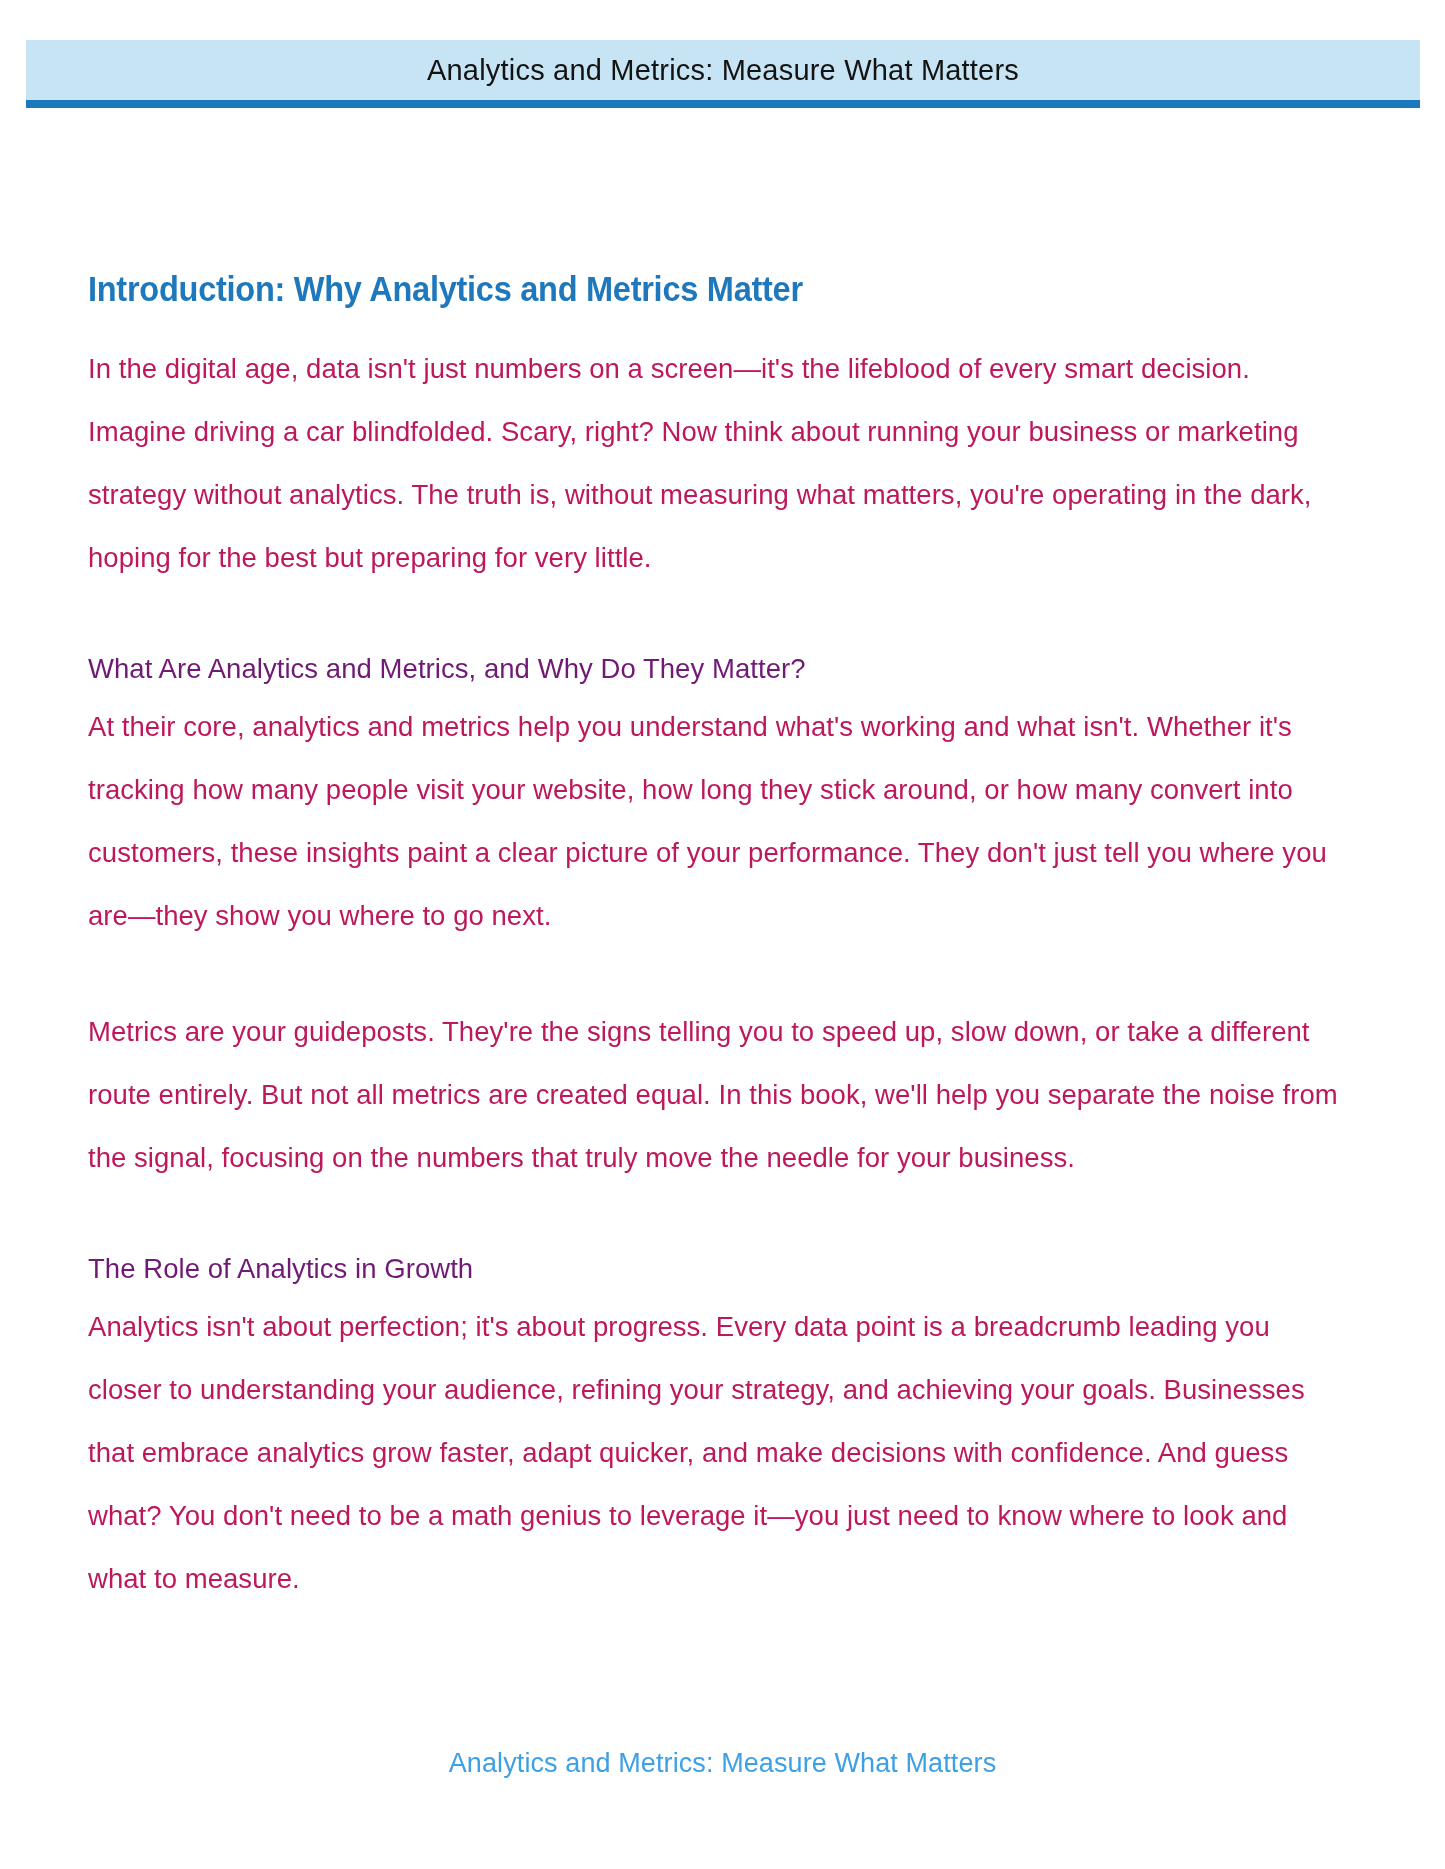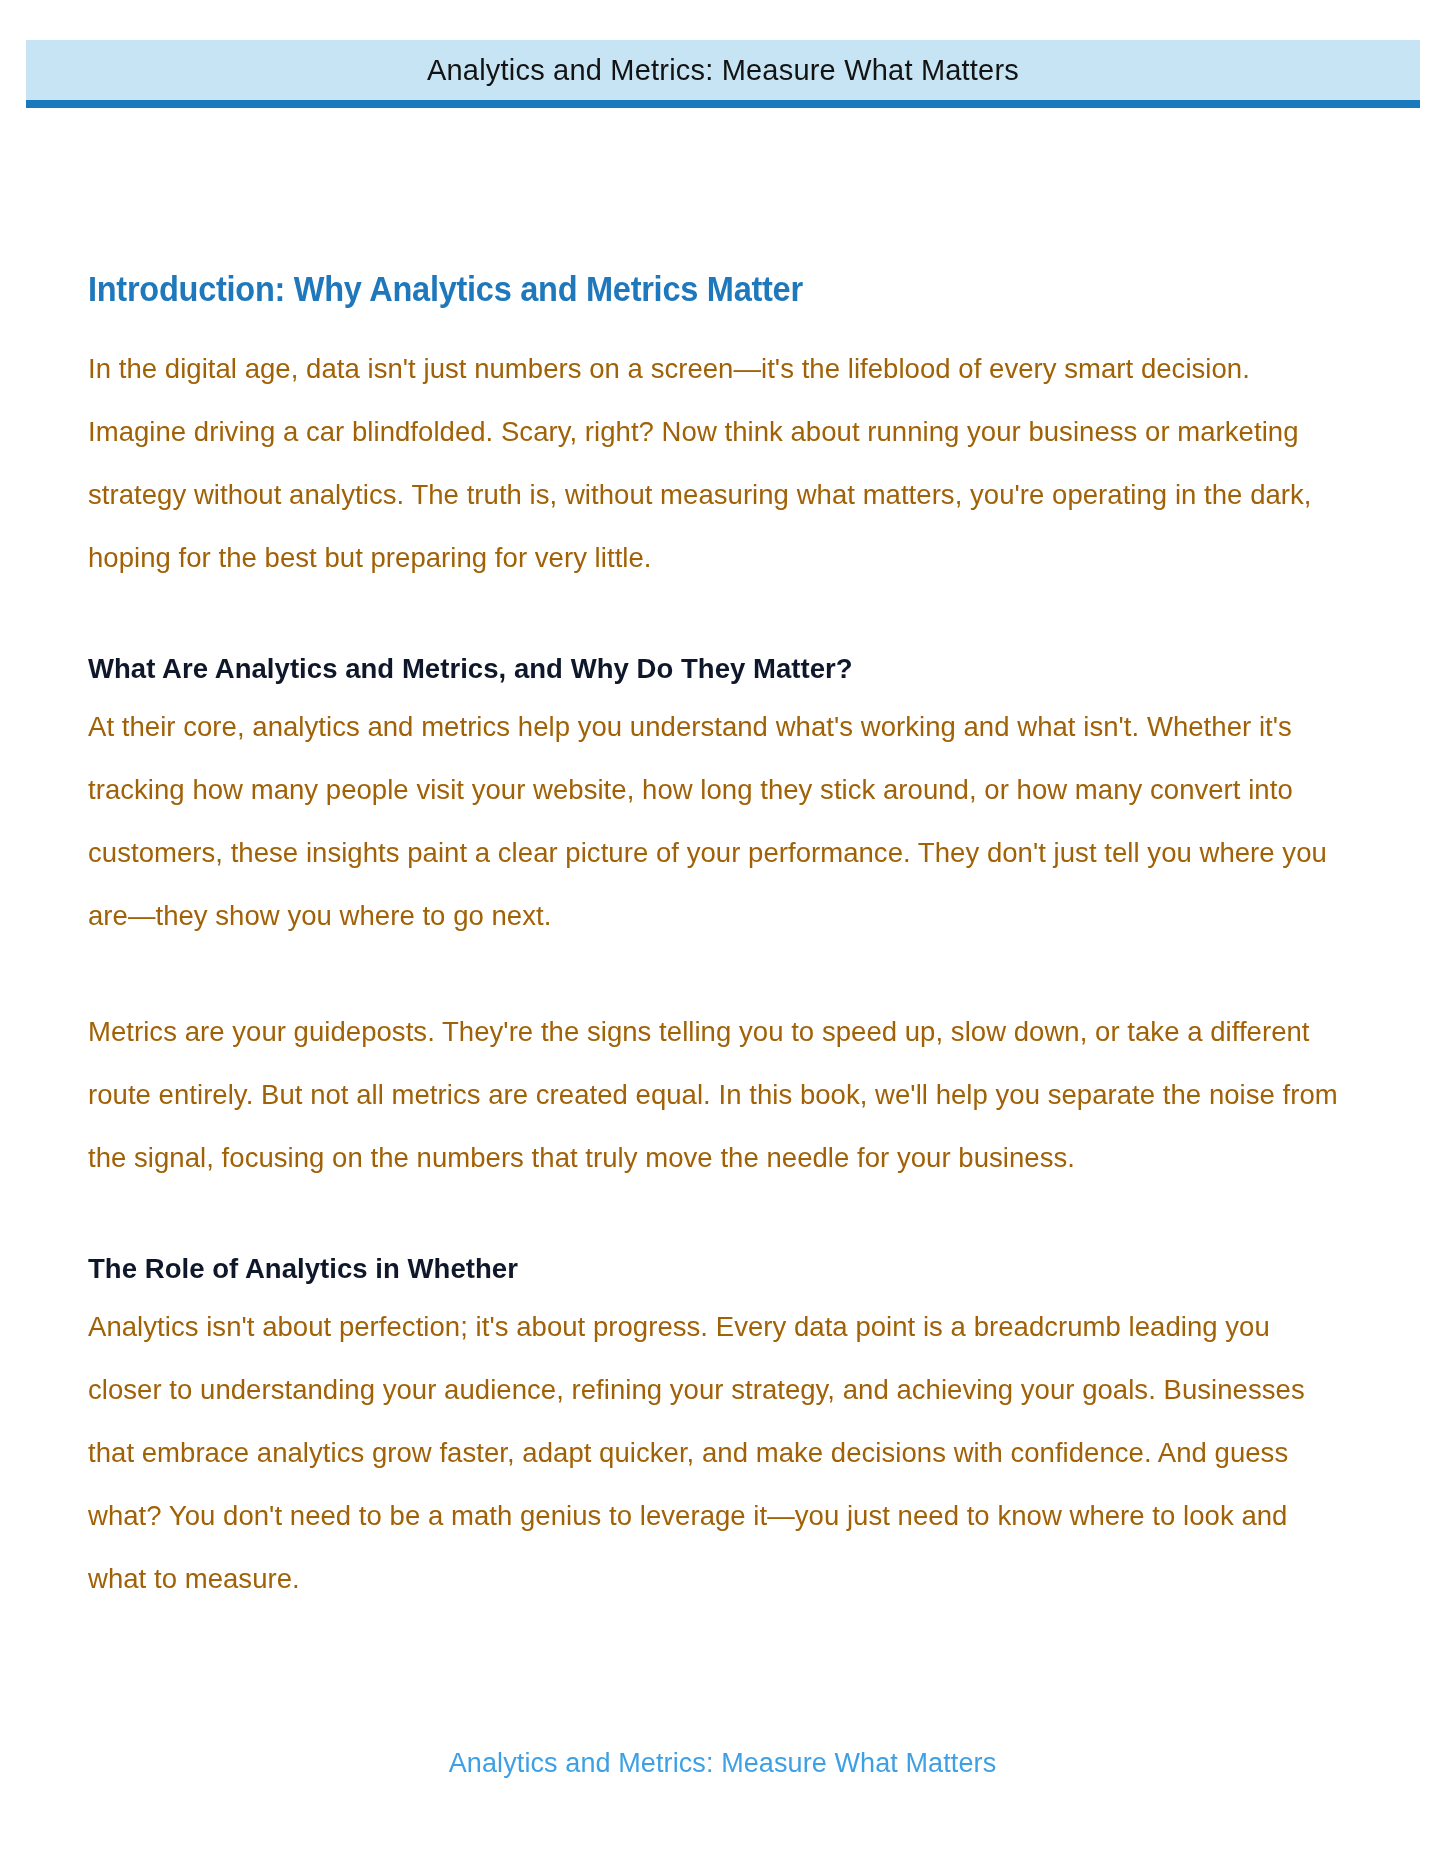--- a/index.html
+++ b/index.html
@@ -62,36 +62,36 @@
     margin: 0 0 28px 0;
     line-height: 1.15;
     transform: scaleX(0.93);
     transform-origin: left center;
   }
 
   .para {
     font-family: "Liberation Sans", sans-serif;
     font-size: 27.5px;
     font-weight: 400;
-    color: #a16207;
+    color: #be185d;
     line-height: 63px;
     margin: 0;
     letter-spacing: 0.05px;
     width: 1250px;
   }
 
   .para-gap {
     height: 53px;
   }
 
   .subhead {
     font-family: "Liberation Sans", sans-serif;
     font-size: 27.5px;
-    font-weight: 700;
-    color: #0f172a;
+    font-weight: 400;
+    color: #701a75;
     line-height: 53px;
     margin: 0;
     letter-spacing: 0.05px;
   }
 
   
   #page-footer {
     position: absolute;
     left: 0;
     top: 1748px;
@@ -125,21 +125,21 @@
   <p class="subhead">What Are Analytics and Metrics, and Why Do They Matter?</p>
 
   <p class="para">At their core, analytics and metrics help you understand what's working and what isn't. Whether it's tracking how many people visit your website, how long they stick around, or how many convert into customers, these insights paint a clear picture of your performance. They don't just tell you where you are—they show you where to go next.</p>
 
   <div class="para-gap"></div>
 
   <p class="para">Metrics are your guideposts. They're the signs telling you to speed up, slow down, or take a different route entirely. But not all metrics are created equal. In this book, we'll help you separate the noise from the signal, focusing on the numbers that truly move the needle for your business.</p>
 
   <div class="para-gap"></div>
 
-  <p class="subhead">The Role of Analytics in Whether</p>
+  <p class="subhead">The Role of Analytics in Growth</p>
 
   <p class="para">Analytics isn't about perfection; it's about progress. Every data point is a breadcrumb leading you closer to understanding your audience, refining your strategy, and achieving your goals. Businesses that embrace analytics grow faster, adapt quicker, and make decisions with confidence. And guess what? You don't need to be a math genius to leverage it—you just need to know where to look and what to measure.</p>
 
 </div>
 
 <div id="page-footer">
   <span id="page-footer-title">Analytics and Metrics: Measure What Matters</span>
 </div>
 
 </body></html>

